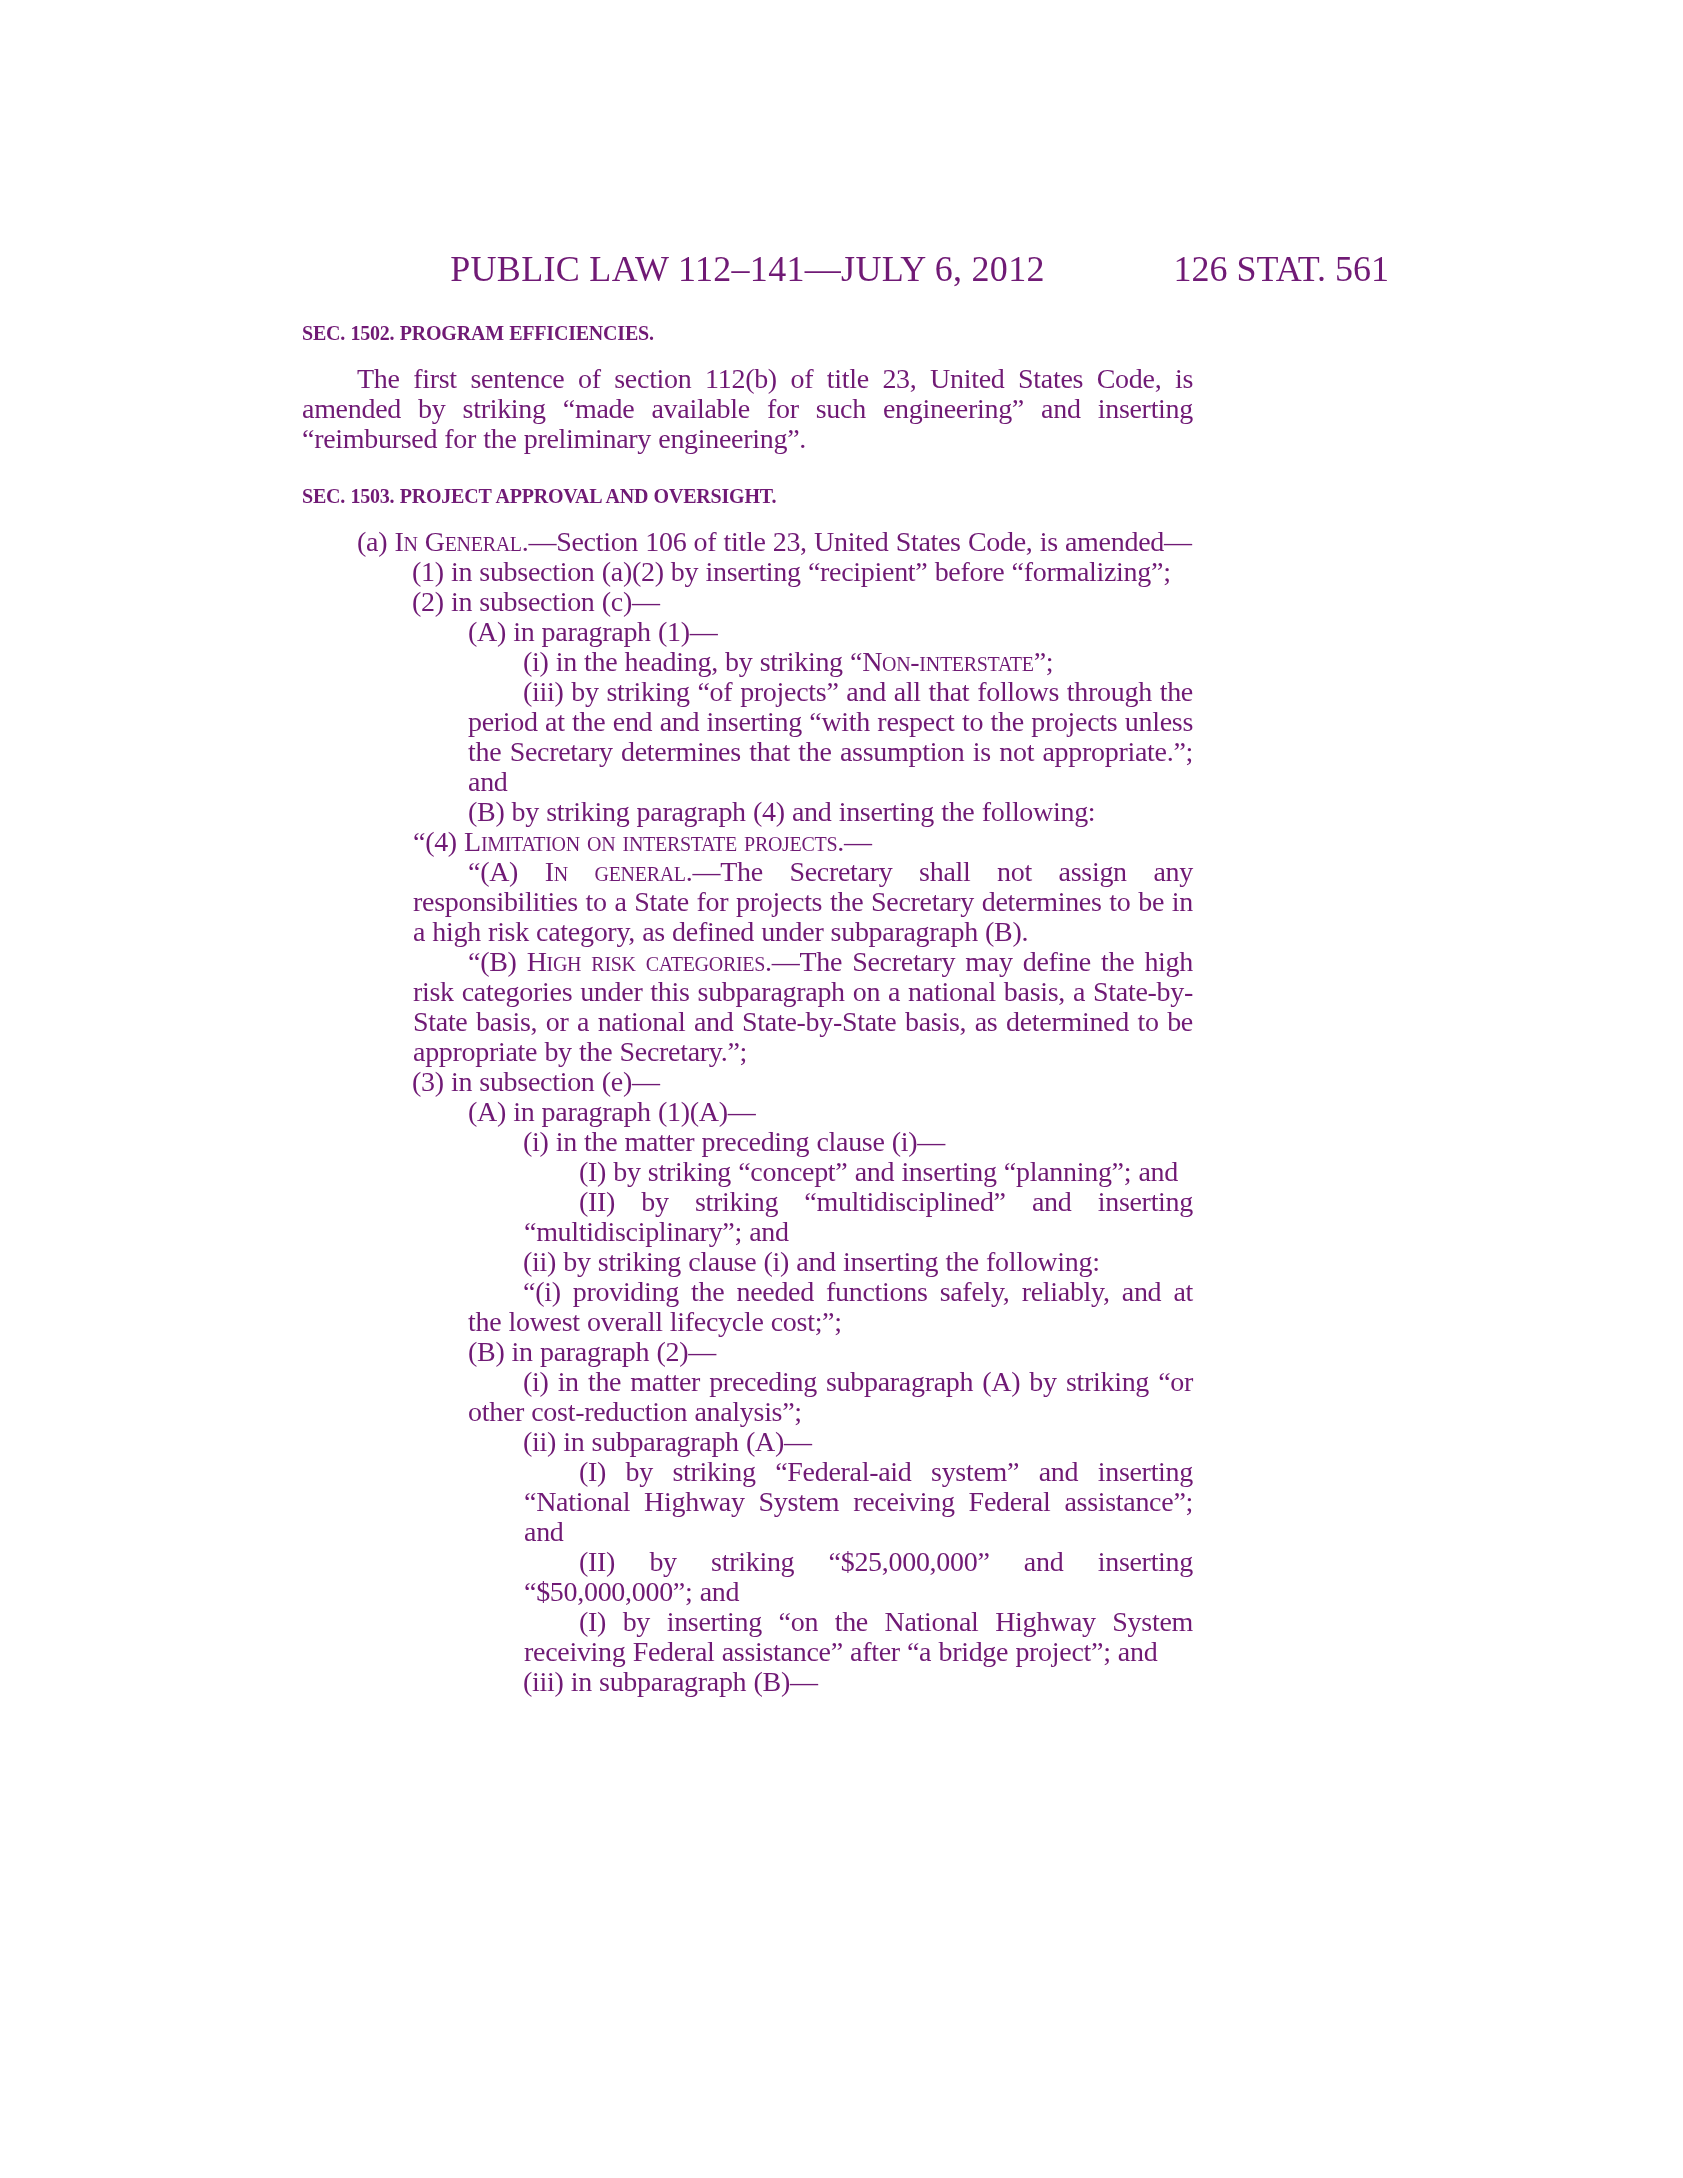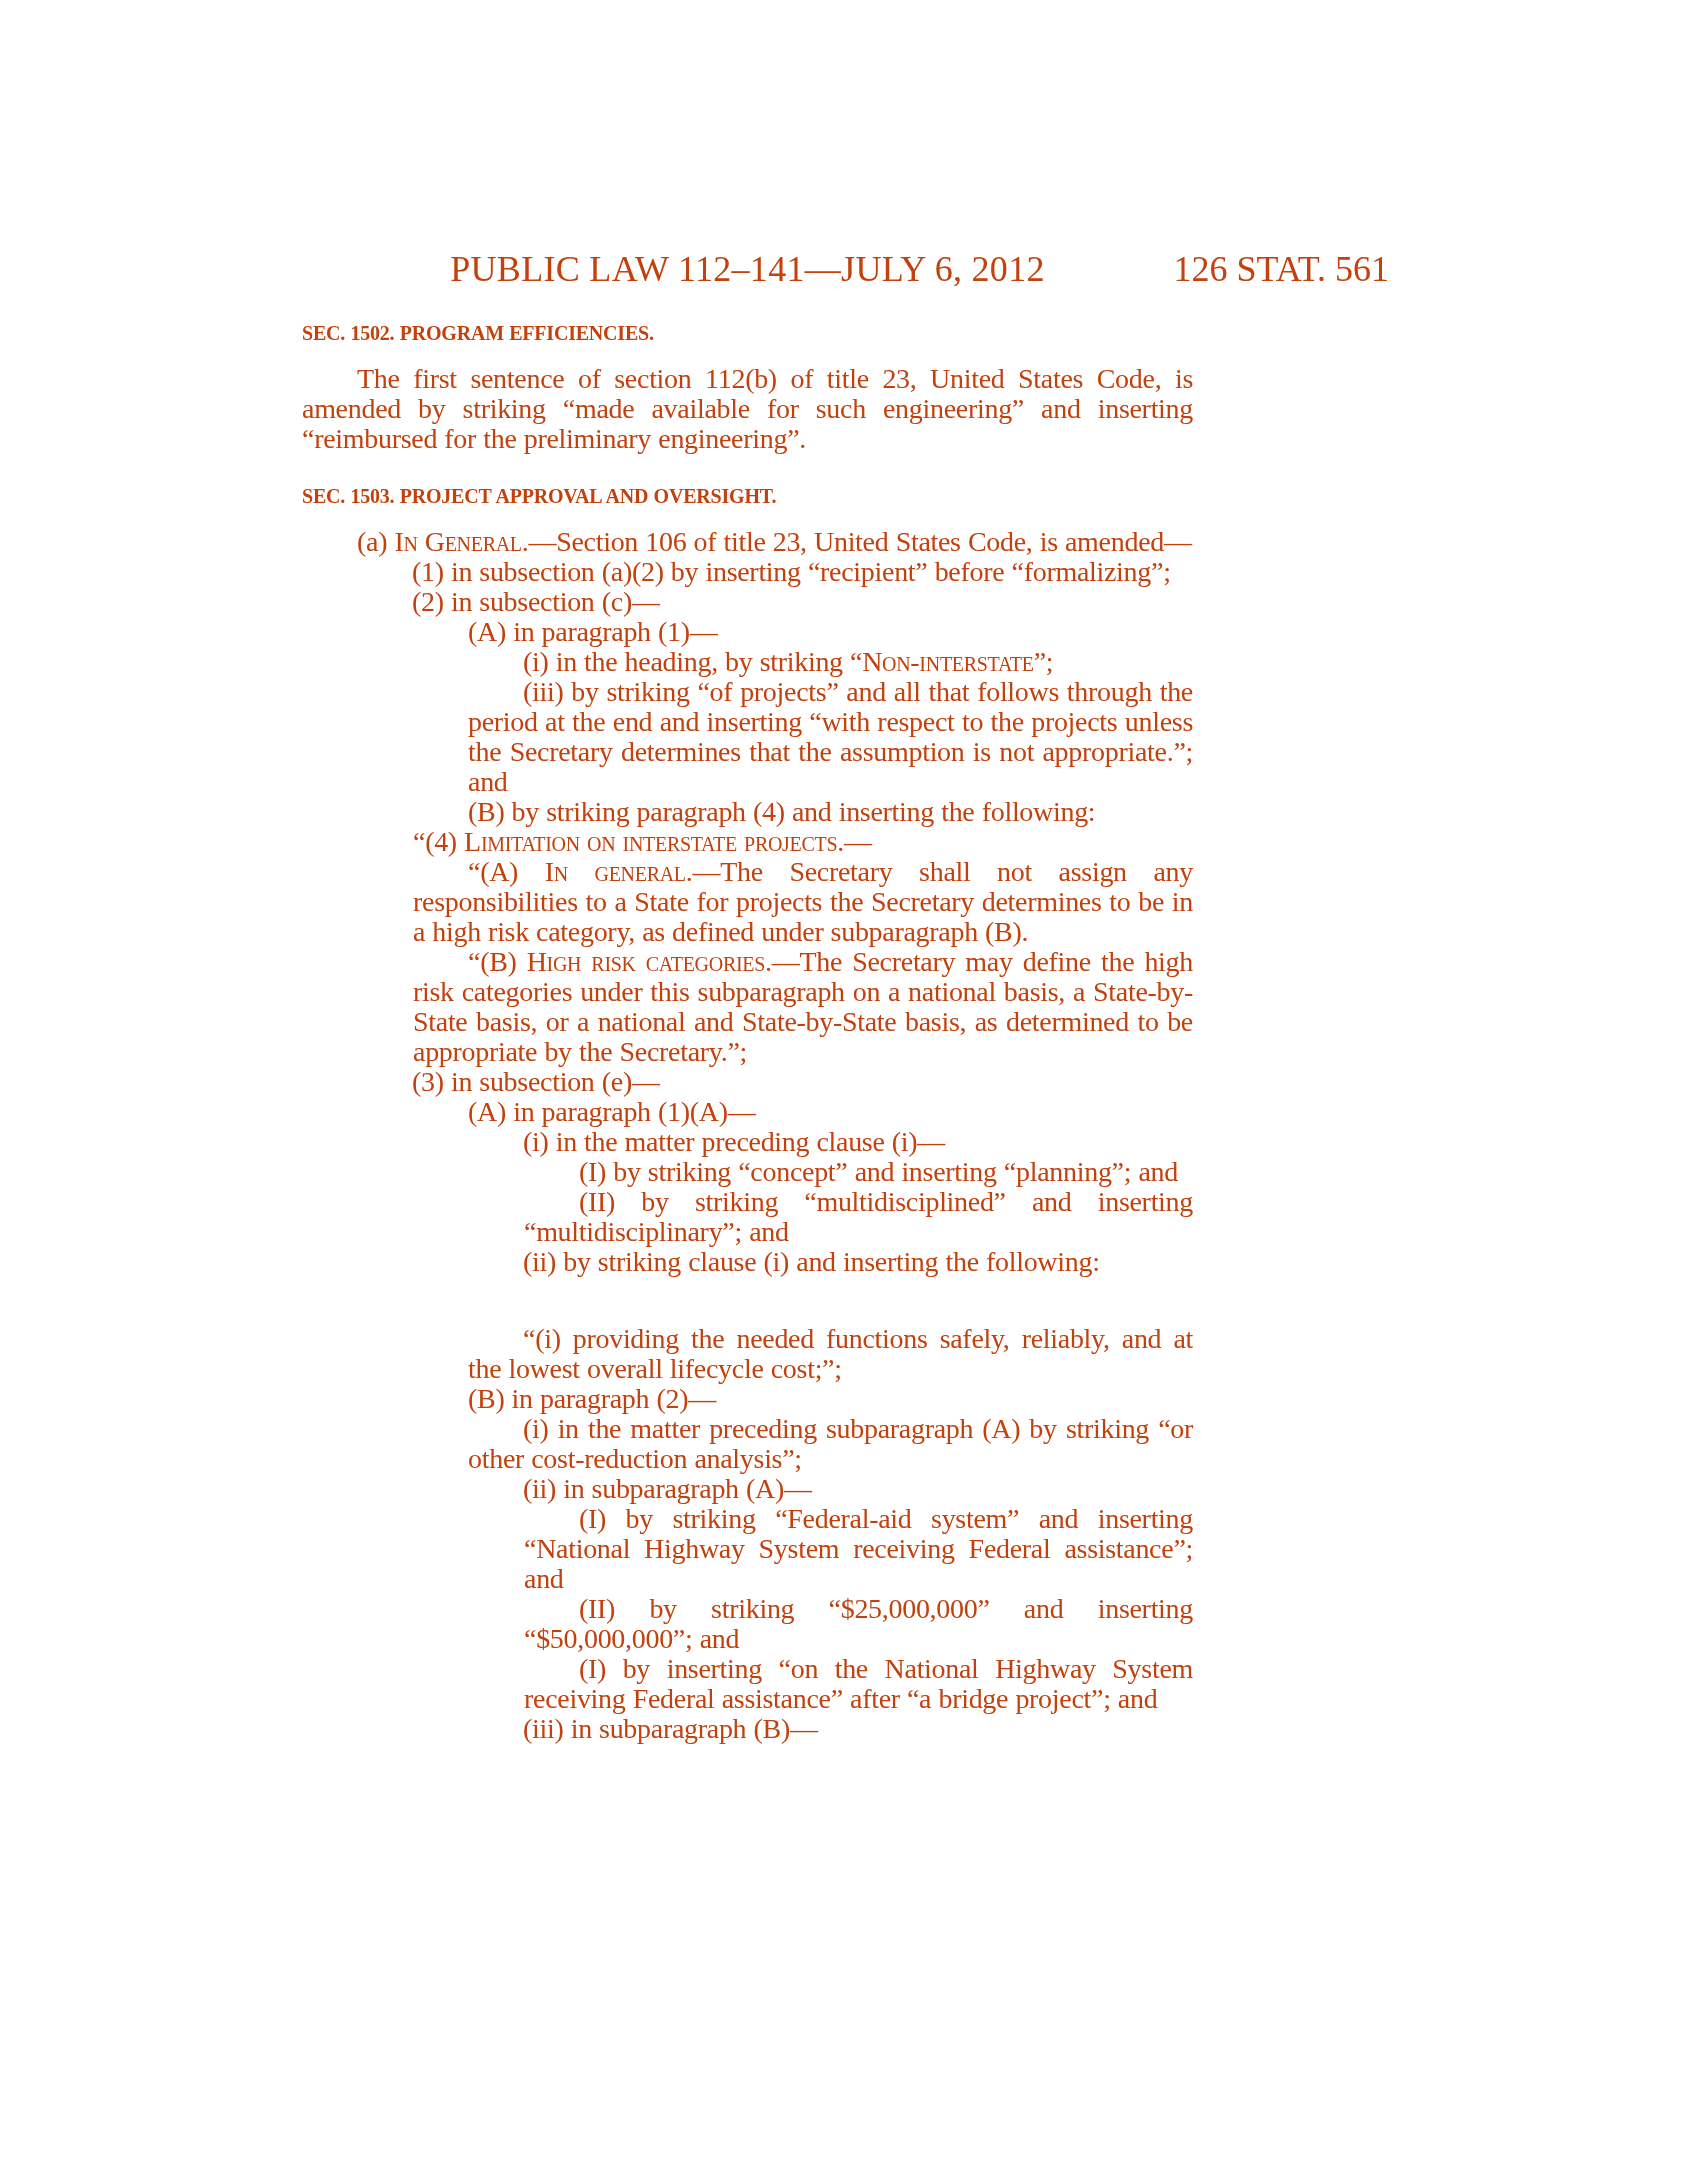--- a/index.html
+++ b/index.html
@@ -62,21 +62,21 @@
     margin: 0;
     padding: 0;
   }
   .sc {
     font-variant: small-caps;
   }
 </style>
 </head>
 <body>
 
-<div class="page" style="background: rgb(255, 255, 255); color: #c2410c;">
+<div class="page" style="background: rgb(255, 255, 255); color: #701a75;">
   <div class="running-header">
     <div class="header-title">PUBLIC LAW 112–141—JULY 6, 2012</div>
     <div class="header-page">126 STAT. 561</div>
   </div>
   <div class="content">
       <div class="sec-heading">SEC. 1502. PROGRAM EFFICIENCIES.</div>
       <p class="para" style="padding-left: 0px; text-indent: 55px;"><span>The first sentence of section 112(b) of title 23, United States Code, is amended by striking “made available for such engineering” and inserting “reimbursed for the preliminary engineering”.</span></p>
       <div class="sec-heading">SEC. 1503. PROJECT APPROVAL AND OVERSIGHT.</div>
       <p class="para" style="padding-left: 0px; text-indent: 55px;"><span>(a) </span><span class="sc">In General</span><span>.—Section 106 of title 23, United States Code, is amended—</span></p>
       <p class="para" style="padding-left: 55px; text-indent: 55px;"><span>(1) in subsection (a)(2) by inserting “recipient” before “formalizing”;</span></p>
@@ -87,21 +87,21 @@
       <p class="para" style="padding-left: 111px; text-indent: 55px;"><span>(B) by striking paragraph (4) and inserting the following:</span></p>
       <p class="para" style="padding-left: 111px; text-indent: 0px;"><span>“(4) </span><span class="sc">Limitation on interstate projects</span><span>.—</span></p>
       <p class="para" style="padding-left: 111px; text-indent: 55px;"><span>“(A) </span><span class="sc">In general</span><span>.—The Secretary shall not assign any responsibilities to a State for projects the Secretary determines to be in a high risk category, as defined under subparagraph (B).</span></p>
       <p class="para" style="padding-left: 111px; text-indent: 55px;"><span>“(B) </span><span class="sc">High risk categories</span><span>.—The Secretary may define the high risk categories under this subparagraph on a national basis, a State-by-State basis, or a national and State-by-State basis, as determined to be appropriate by the Secretary.”;</span></p>
       <p class="para" style="padding-left: 55px; text-indent: 55px;"><span>(3) in subsection (e)—</span></p>
       <p class="para" style="padding-left: 111px; text-indent: 55px;"><span>(A) in paragraph (1)(A)—</span></p>
       <p class="para" style="padding-left: 166px; text-indent: 55px;"><span>(i) in the matter preceding clause (i)—</span></p>
       <p class="para" style="padding-left: 222px; text-indent: 55px;"><span>(I) by striking “concept” and inserting “planning”; and</span></p>
       <p class="para" style="padding-left: 222px; text-indent: 55px;"><span>(II) by striking “multidisciplined” and inserting “multidisciplinary”; and</span></p>
       <p class="para" style="padding-left: 166px; text-indent: 55px;"><span>(ii) by striking clause (i) and inserting the following:</span></p>
-      <p class="para" style="padding-left: 166px; text-indent: 55px; margin-top: 47px;"><span>“(i) providing the needed functions safely, reliably, and at the lowest overall lifecycle cost;”;</span></p>
+      <p class="para" style="padding-left: 166px; text-indent: 55px;"><span>“(i) providing the needed functions safely, reliably, and at the lowest overall lifecycle cost;”;</span></p>
       <p class="para" style="padding-left: 111px; text-indent: 55px;"><span>(B) in paragraph (2)—</span></p>
       <p class="para" style="padding-left: 166px; text-indent: 55px;"><span>(i) in the matter preceding subparagraph (A) by striking “or other cost-reduction analysis”;</span></p>
       <p class="para" style="padding-left: 166px; text-indent: 55px;"><span>(ii) in subparagraph (A)—</span></p>
       <p class="para" style="padding-left: 222px; text-indent: 55px;"><span>(I) by striking “Federal-aid system” and inserting “National Highway System receiving Federal assistance”; and</span></p>
       <p class="para" style="padding-left: 222px; text-indent: 55px;"><span>(II) by striking “$25,000,000” and inserting “$50,000,000”; and</span></p>
       <p class="para" style="padding-left: 222px; text-indent: 55px;"><span>(I) by inserting “on the National Highway System receiving Federal assistance” after “a bridge project”; and</span></p>
       <p class="para" style="padding-left: 166px; text-indent: 55px;"><span>(iii) in subparagraph (B)—</span></p>
     </div>
 </div>
 

